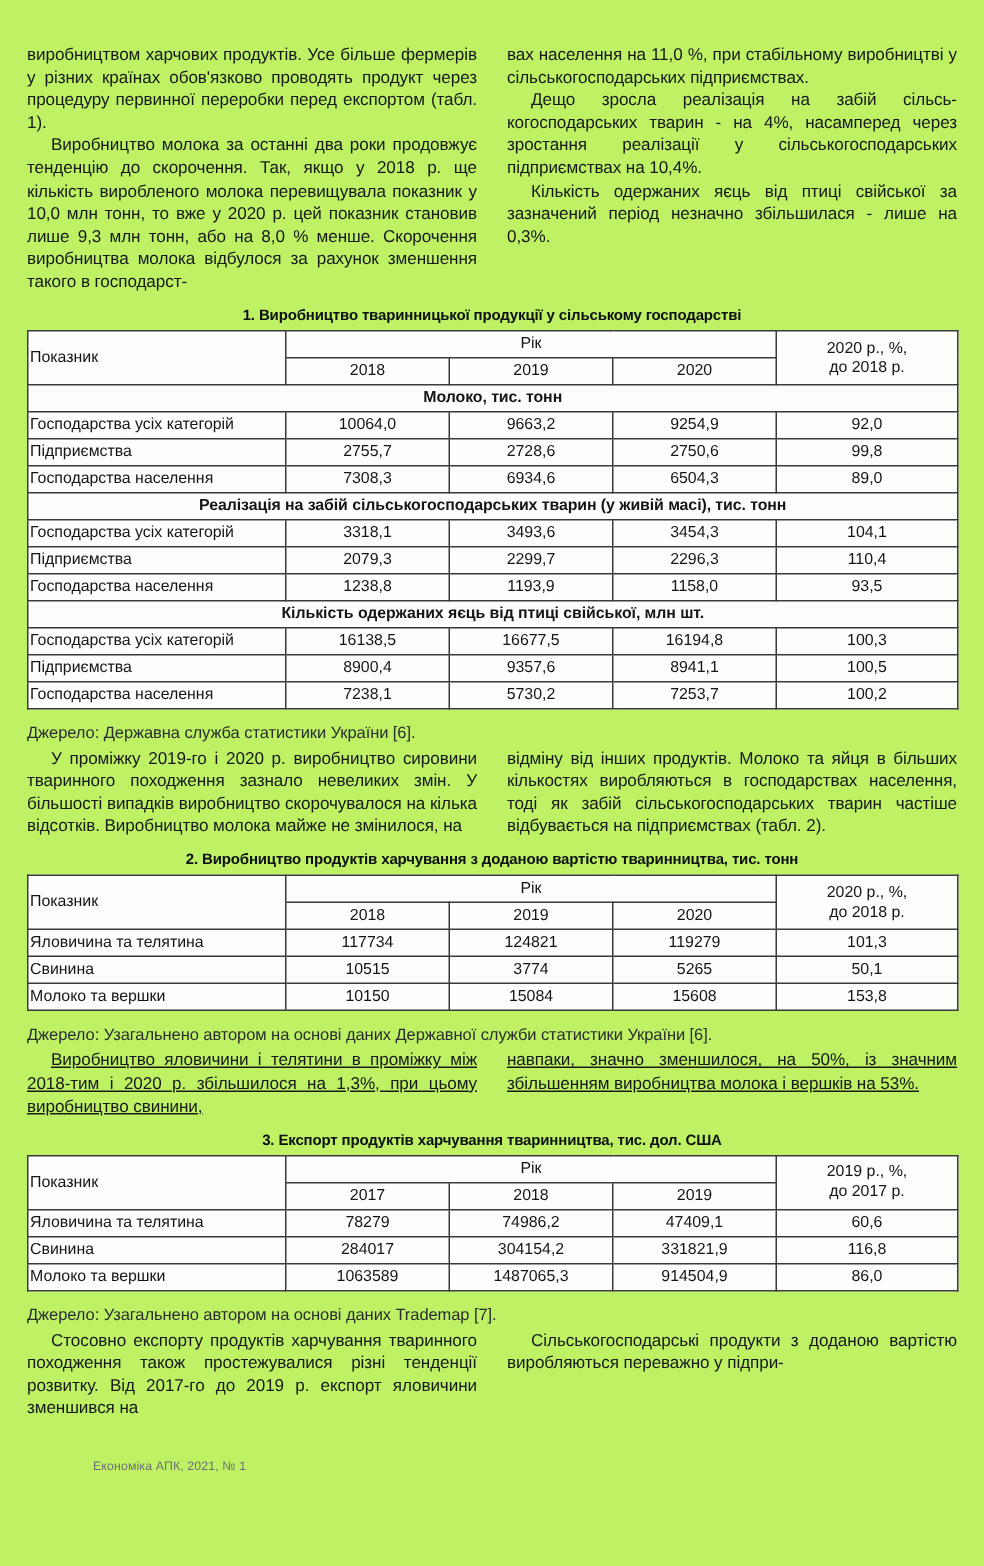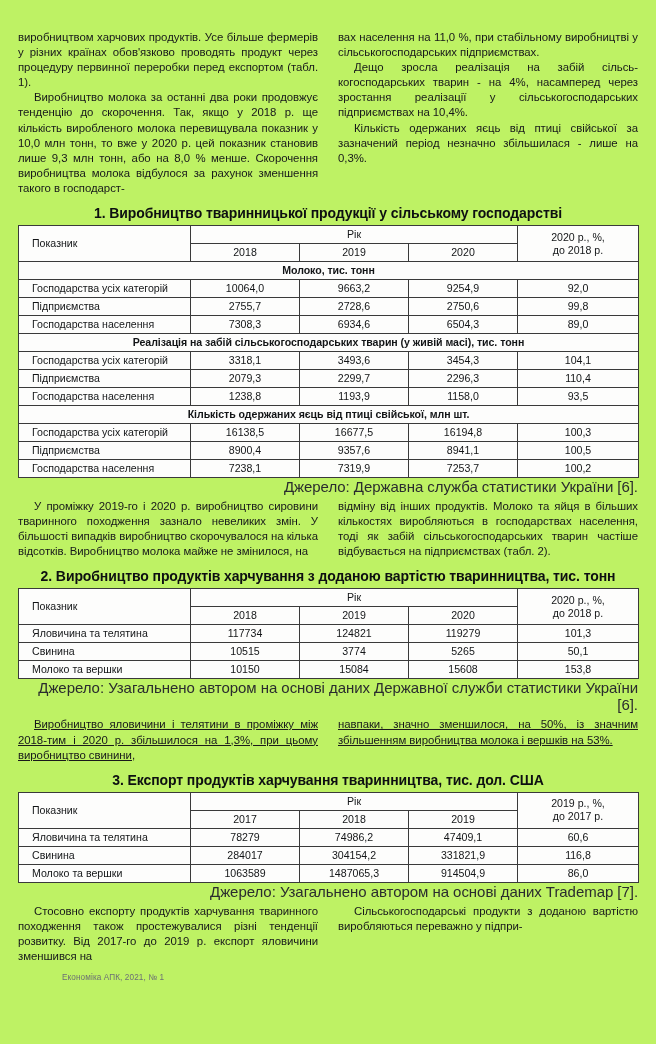--- a/index.html
+++ b/index.html
@@ -48,21 +48,21 @@
     text-justify: inter-word;
     color: #16181a;
     letter-spacing: -0.05px;
   }
   .para + .para { text-indent: 0; }
   .para.indent { text-indent: 16px; }
 
   
   .tbl-block { margin-top: 9px; }
   .tbl-title {
-    font-size: 14px;
+    font-size: 10px;
     font-weight: bold;
     text-align: center;
     color: #0d0f11;
     margin: 0 0 4px 0;
     letter-spacing: -0.1px;
   }
   table.data {
     border-collapse: collapse;
     width: 620px;
     table-layout: fixed;
@@ -79,38 +79,37 @@
     font-weight: normal;
     vertical-align: middle;
   }
   table.data th.hd {
     text-align: center;
     font-weight: normal;
   }
   table.data th.label-col,
   table.data td.label-col {
     text-align: left;
-    padding-left: 13px;
+    padding-left: 1px;
   }
   table.data td.num {
     text-align: center;
   }
   table.data tr.section td {
     text-align: center;
     font-weight: bold;
     font-size: 10.6px;
     letter-spacing: -0.05px;
   }
   .thead-2line { line-height: 12.5px; }
   .src {
-    font-size: 15px;
+    font-size: 11px;
     color: #2a2c2e;
-    margin: 0 0 0 0;
+    margin: 10px 0 0 0;
     letter-spacing: -0.05px;
-    text-align: right;
   }
 
   
   col.c-label { width: 172px; }
   col.c-y     { width: 109px; }
   col.c-last  { width: 121px; }
 
   
   .footer {
     position: absolute;
@@ -241,21 +240,21 @@
           <tr>
             <td class="label-col">Підприємства</td>
             <td class="num">8900,4</td>
             <td class="num">9357,6</td>
             <td class="num">8941,1</td>
             <td class="num">100,5</td>
           </tr>
           <tr>
             <td class="label-col">Господарства населення</td>
             <td class="num">7238,1</td>
-            <td class="num">7319,9</td>
+            <td class="num">5730,2</td>
             <td class="num">7253,7</td>
             <td class="num">100,2</td>
           </tr>
         </tbody>
       </table>
       <p class="src">Джерело: Державна служба статистики України [6].</p>
     </div>
 
     <div class="cols" style="margin-top:4px;">
       <div class="col">

